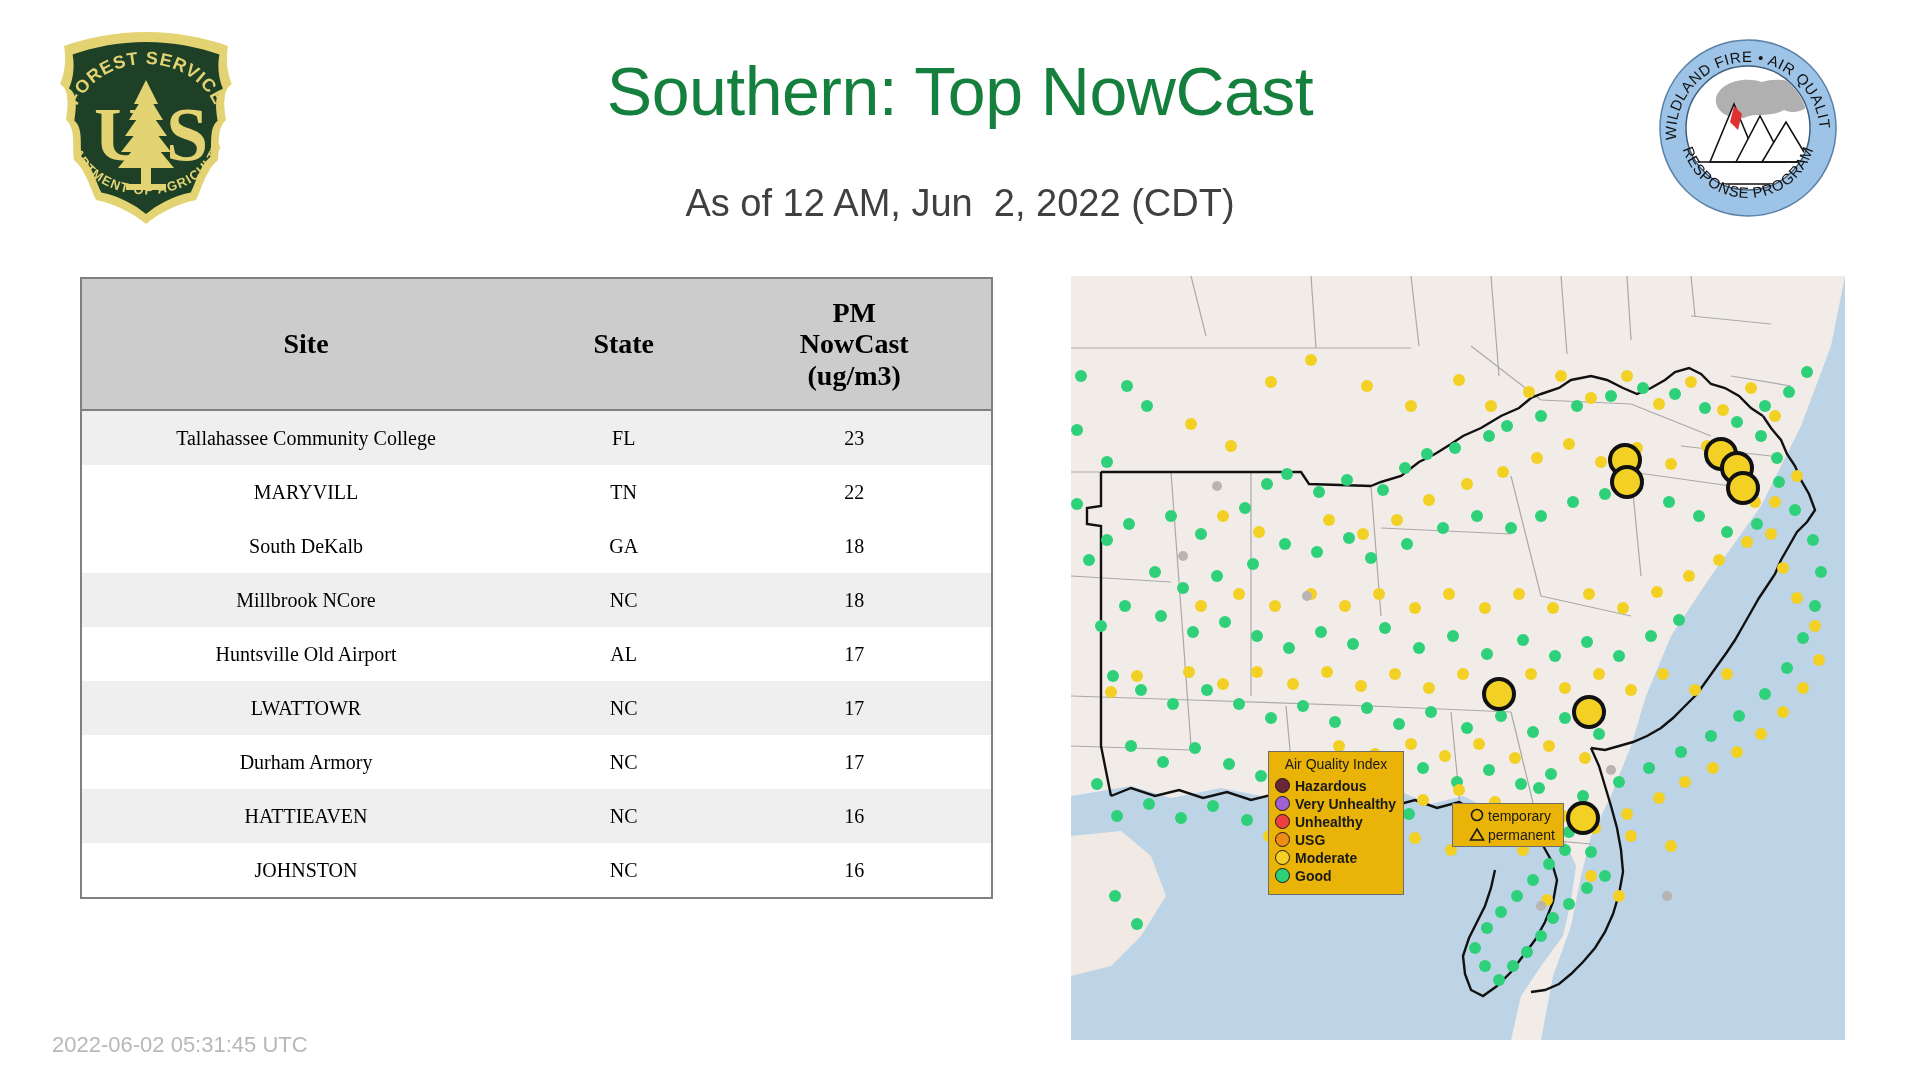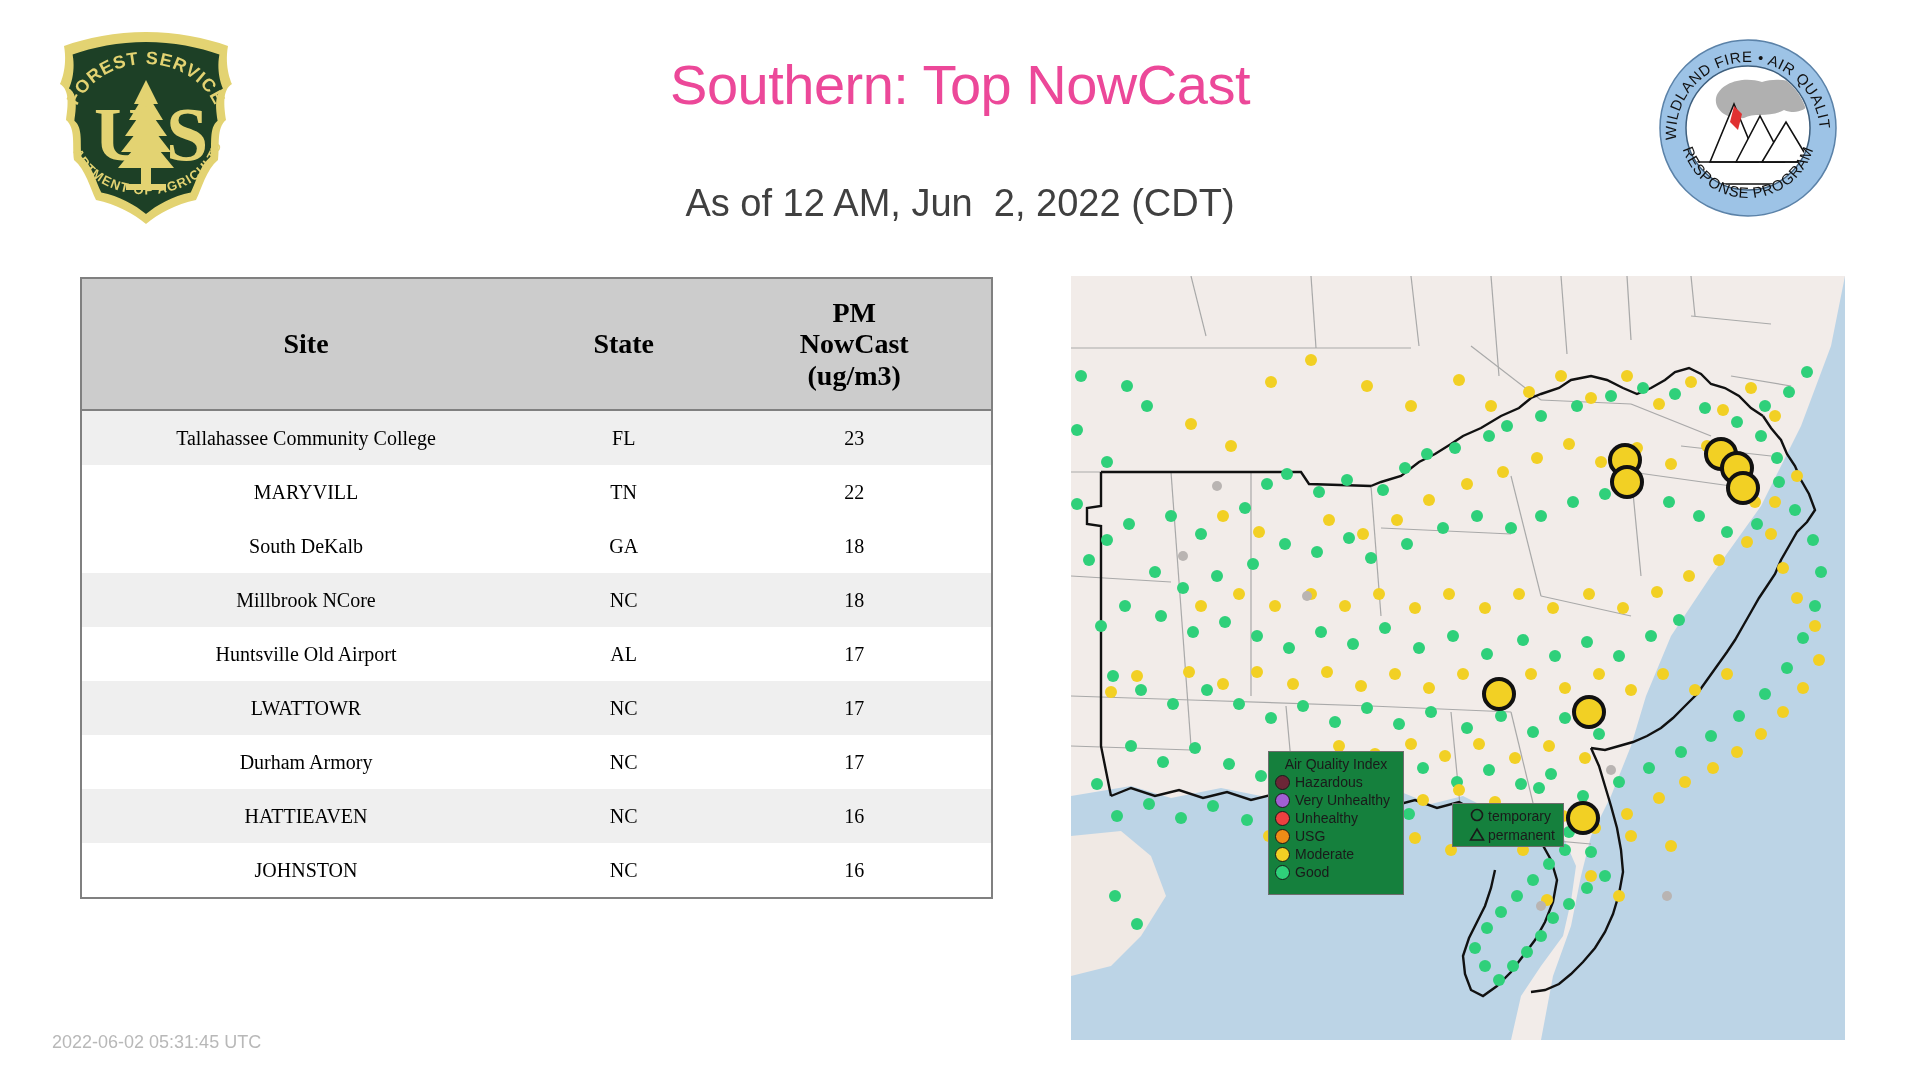--- a/index.html
+++ b/index.html
@@ -33,23 +33,23 @@
     height: 180px;
   }
 
   
   #page-title {
     position: absolute;
     left: 270px;
     top: 52px;
     width: 1380px;
     text-align: center;
-    font-size: 56px;
+    font-size: 68px;
     font-family: "Liberation Sans", sans-serif;
-    color: #ec4899;
+    color: #15803d;
     white-space: nowrap;
     letter-spacing: -0.5px;
   }
   #page-subtitle {
     position: absolute;
     left: 270px;
     top: 182px;
     width: 1380px;
     text-align: center;
     font-size: 38px;
@@ -95,63 +95,64 @@
     line-height: 1.1;
   }
   table.aqtable tbody tr.alt td { background: #efefef; }
   table.aqtable tbody tr.plain td { background: #ffffff; margin-left: 46px; }
 
   
   #timestamp {
     position: absolute;
     left: 52px;
     top: 1032px;
-    font-size: 18px;
+    font-size: 22px;
     color: #b8b8b8;
     font-family: "Liberation Sans", sans-serif;
   }
 
   
   #map-panel {
     position: absolute;
     left: 1071px;
     top: 276px;
     width: 774px;
     height: 764px;
     overflow: hidden;
     background: #f2ece9;
   }
   #map-svg { display: block; }
 
   
   .map-legend {
     position: absolute;
-    background: #15803d;
+    background: #eab308;
     border: 1px solid #6d6d6d;
     box-sizing: border-box;
   }
   #aqi-legend {
     left: 1268px;
     top: 751px;
     width: 136px;
     height: 144px;
     padding: 4px 6px 2px 6px;
   }
   #aqi-legend .legend-title {
     font-size: 14px;
     color: #1a1a1a;
     text-align: center;
     margin-bottom: 3px;
     white-space: nowrap;
   }
   .legend-row {
     display: flex;
-    align-items: flex-start;
+    align-items: flex-end;
     height: 18px;
     white-space: nowrap;
+    font-weight: bold;
   }
   .legend-dot {
     width: 13px;
     height: 13px;
     border-radius: 50%;
     border: 1px solid #1a1a1a;
     margin-right: 5px;
     flex: none;
   }
   .legend-label {

